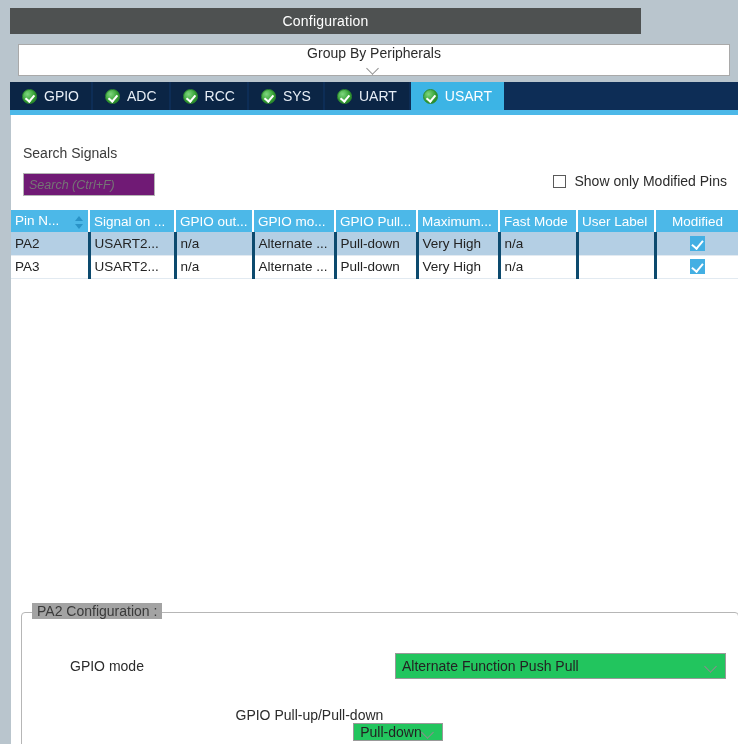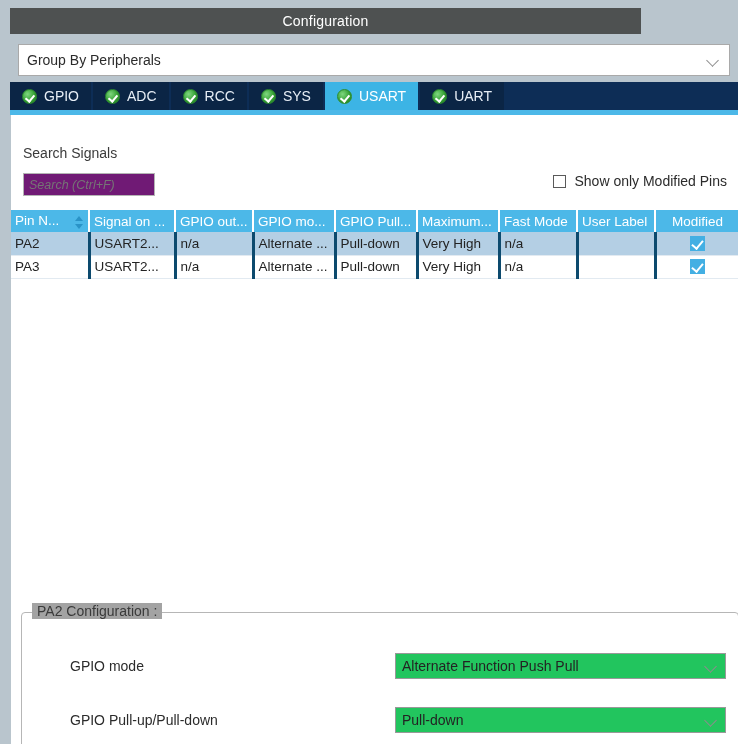--- a/index.html
+++ b/index.html
@@ -22,22 +22,22 @@
     letter-spacing: .2px;
   }
 
   
   .groupby {
     position: absolute; left: 18px; top: 44px;
     width: 712px; height: 32px;
     background: #ffffff;
     border: 1px solid #a9a9a9;
     display: flex; align-items: center;
-    padding: 0 8px;
-    font-size: 14px; color: #2b2b2b;
+    padding: 0 0;
+    font-size: 14px; color: #2b2b2b; flex-direction: column;
   }
   .groupby .gb-label { flex: 1; }
   .chev {
     width: 14px; height: 14px;
     display: inline-block;
     position: relative;
   }
   .chev::before {
     content: "";
     position: absolute; left: 1px; top: 3px;
@@ -235,27 +235,27 @@
       <span>ADC</span>
     </div>
     <div class="tab">
       <span class="okicon"></span>
       <span>RCC</span>
     </div>
     <div class="tab">
       <span class="okicon"></span>
       <span>SYS</span>
     </div>
+    <div class="tab">
+      <span class="okicon"></span>
+      <span>UART</span>
+    </div>
     <div class="tab active">
       <span class="okicon"></span>
       <span>USART</span>
-    </div>
-    <div class="tab">
-      <span class="okicon"></span>
-      <span>UART</span>
     </div>
   </div>
 <div class="tab-underline"></div>
 
 <div class="content">
 
   <div class="search-label">Search Signals</div>
   <input class="search-input" type="text" placeholder="Search (Ctrl+F)" style="">
 
   <div class="modified-pins">
@@ -317,21 +317,21 @@
   <div class="fieldset">
     <div class="legend">PA2 Configuration :</div>
     <div id="fieldrows">
         <div class="frow" style="top: 40px;">
           <div class="flabel">GPIO mode</div>
           <div class="fcombo">
             <span class="fval">Alternate Function Push Pull</span>
             <span class="chev"></span>
           </div>
         </div>
-        <div class="frow" style="top: 94px;">
+        <div class="frow" style="top: 94px; flex-direction: column;">
           <div class="flabel">GPIO Pull-up/Pull-down</div>
           <div class="fcombo">
             <span class="fval">Pull-down</span>
             <span class="chev"></span>
           </div>
         </div>
       </div>
   </div>
 
 </div>

